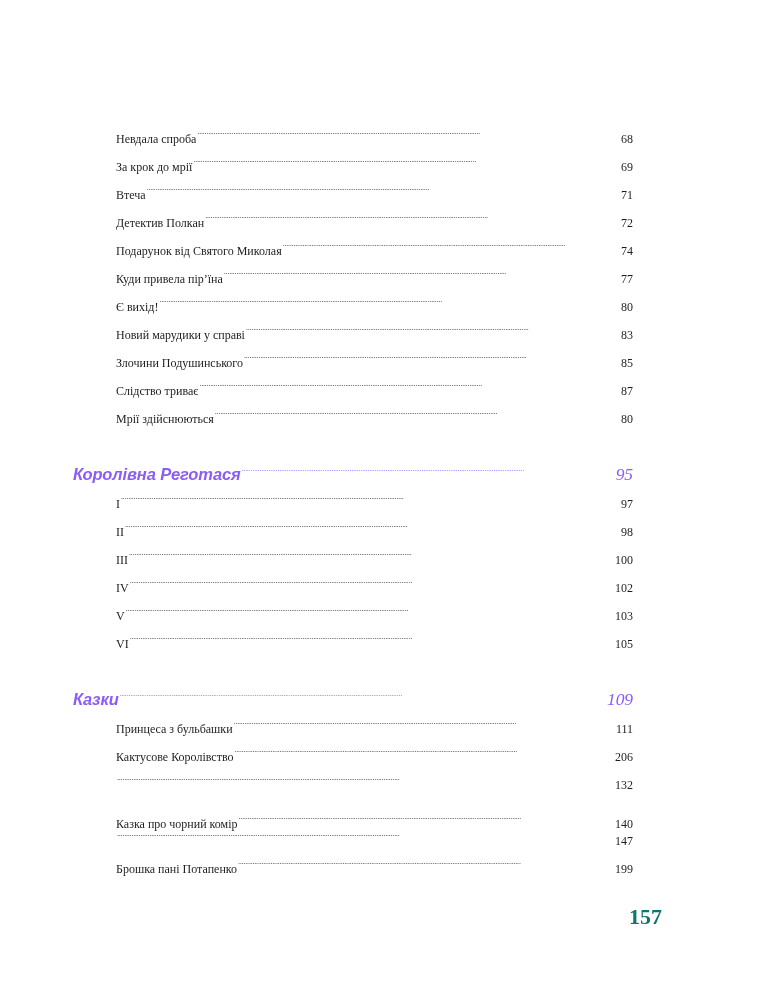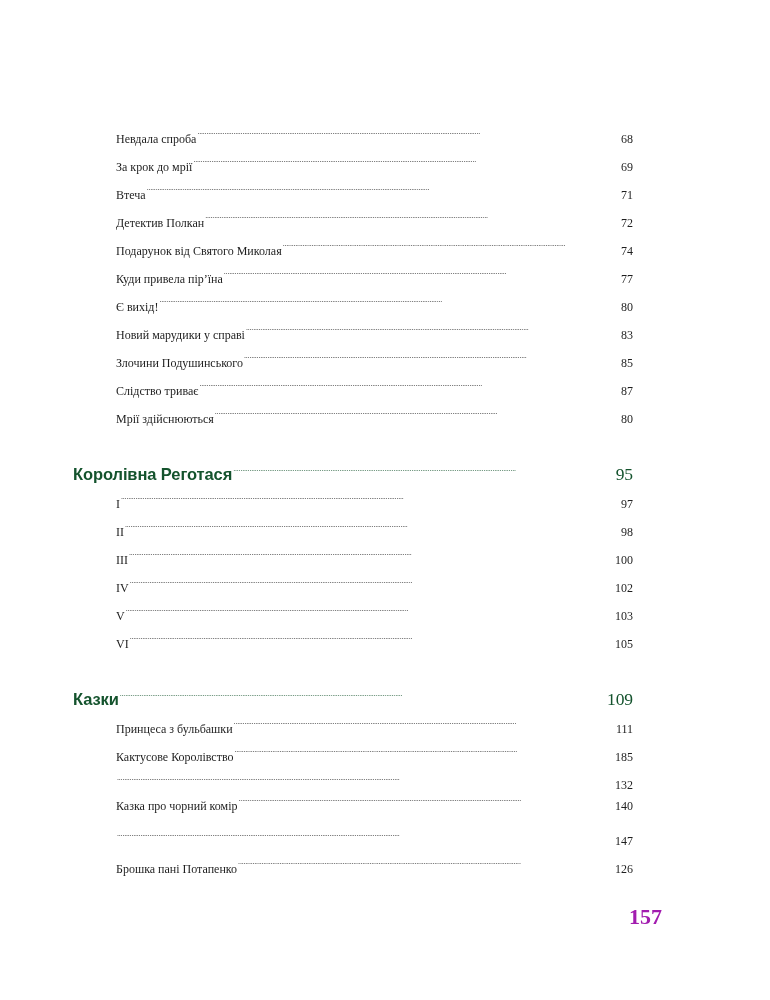--- a/index.html
+++ b/index.html
@@ -18,21 +18,21 @@
     .row {
       position: absolute;
       display: flex;
       align-items: baseline;
       font-size: 12px;
       line-height: 28px;
       height: 28px;
       white-space: nowrap;
     }
     .row.sub { left: 116px; width: 517px; }
-    .row.sec { left: 73px; width: 560px; font-family: "Liberation Sans", "DejaVu Sans", sans-serif; font-weight: bold; font-size: 16.5px; color: #14532d; letter-spacing: -0.1px; }
+    .row.sec { left: 73px; width: 560px; font-family: "Liberation Sans", "DejaVu Sans", sans-serif; font-weight: bold; font-size: 16.5px; color: #8b5cf6; letter-spacing: -0.1px; font-style: italic; }
     .row .title { flex: 0 0 auto; }
     .row .dots {
       flex: 1 1 auto;
       overflow: hidden;
       margin: 0 1px;
       position: relative;
       height: 28px;
     }
     .row .dots::before {
       content: ". . . . . . . . . . . . . . . . . . . . . . . . . . . . . . . . . . . . . . . . . . . . . . . . . . . . . . . . . . . . . . . . . . . . . . . . . . . . . . . . . . . . . . . . . . . . . . . . . . . . . . . . . . . . . . . . . . . . . . . . . . . . . . . . . . . . . . . . . . . . . . . . . . . . . . . . . . . . .";
@@ -46,21 +46,21 @@
       font-weight: normal;
     }
     .row .page { flex: 0 0 auto; }
     .row.sec .page { font-family: "Liberation Serif", serif; font-weight: normal; font-size: 17.5px; }
     .page-number {
       position: absolute;
       left: 629px; top: 904px;
       font-family: "Liberation Serif", "DejaVu Serif", serif;
       font-weight: bold;
       font-size: 22px;
-      color: #a21caf;
+      color: #0f766e;
     }
   </style>
 </head>
 <body>
 
 <div class="toc">
 
   <div class="row sub" style="top:115px">
       <span class="title">Невдала спроба</span>
       <span class="dots"></span>
@@ -159,35 +159,35 @@
       <span class="page">109</span>
     </div>
   <div class="row sub" style="top:705px">
       <span class="title">Принцеса з бульбашки</span>
       <span class="dots"></span>
       <span class="page">111</span>
     </div>
   <div class="row sub" style="top:733px">
       <span class="title">Кактусове Королівство</span>
       <span class="dots"></span>
-      <span class="page">185</span>
+      <span class="page">206</span>
     </div>
   <div class="row sub" style="top:761px">
       <span class="dots"></span>
       <span class="page">132</span>
     </div>
-  <div class="row sub" style="top:782px">
+  <div class="row sub" style="top:800px">
       <span class="title">Казка про чорний комір</span>
       <span class="dots"></span>
       <span class="page">140</span>
     </div>
   <div class="row sub" style="top:817px">
       <span class="dots"></span>
       <span class="page">147</span>
     </div>
   <div class="row sub" style="top:845px">
       <span class="title">Брошка пані Потапенко</span>
       <span class="dots"></span>
-      <span class="page">126</span>
+      <span class="page">199</span>
     </div>
 </div>
 
 <div class="page-number">157</div>
 
 </body></html>

